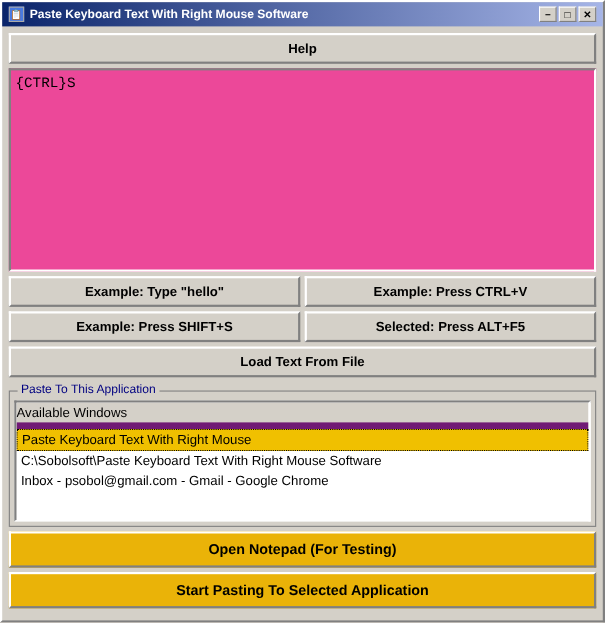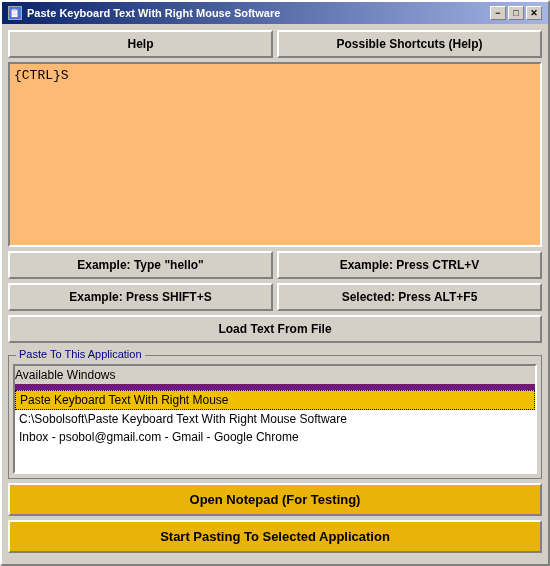--- a/index.html
+++ b/index.html
@@ -129,21 +129,21 @@
       font-size: 13px;
       font-weight: bold;
       color: #000;
       text-align: center;
       font-family: 'Segoe UI', Tahoma, Arial, sans-serif;
     }
 
     .text-area {
       width: 100%;
       height: 185px;
-      background: #fdba74;
+      background: #ec4899;
       border: 2px solid;
       border-top-color: #808080;
       border-left-color: #808080;
       border-right-color: #ffffff;
       border-bottom-color: #ffffff;
       padding: 4px;
       font-family: 'Courier New', monospace;
       font-size: 13px;
       resize: none;
       outline: none;
@@ -215,21 +215,20 @@
       <button class="title-btn">−</button>
       <button class="title-btn">□</button>
       <button class="title-btn">✕</button>
     </div>
   </div>
 
   <div class="content">
 
     <div class="btn-row">
       <button class="btn">Help</button>
-      <button class="btn">Possible Shortcuts (Help)</button>
     </div>
 
     <textarea class="text-area" style="">{CTRL}S</textarea>
 
     <div class="btn-row">
       <button class="btn">Example: Type "hello"</button>
       <button class="btn">Example: Press CTRL+V</button>
     </div>
 
     <div class="btn-row">

